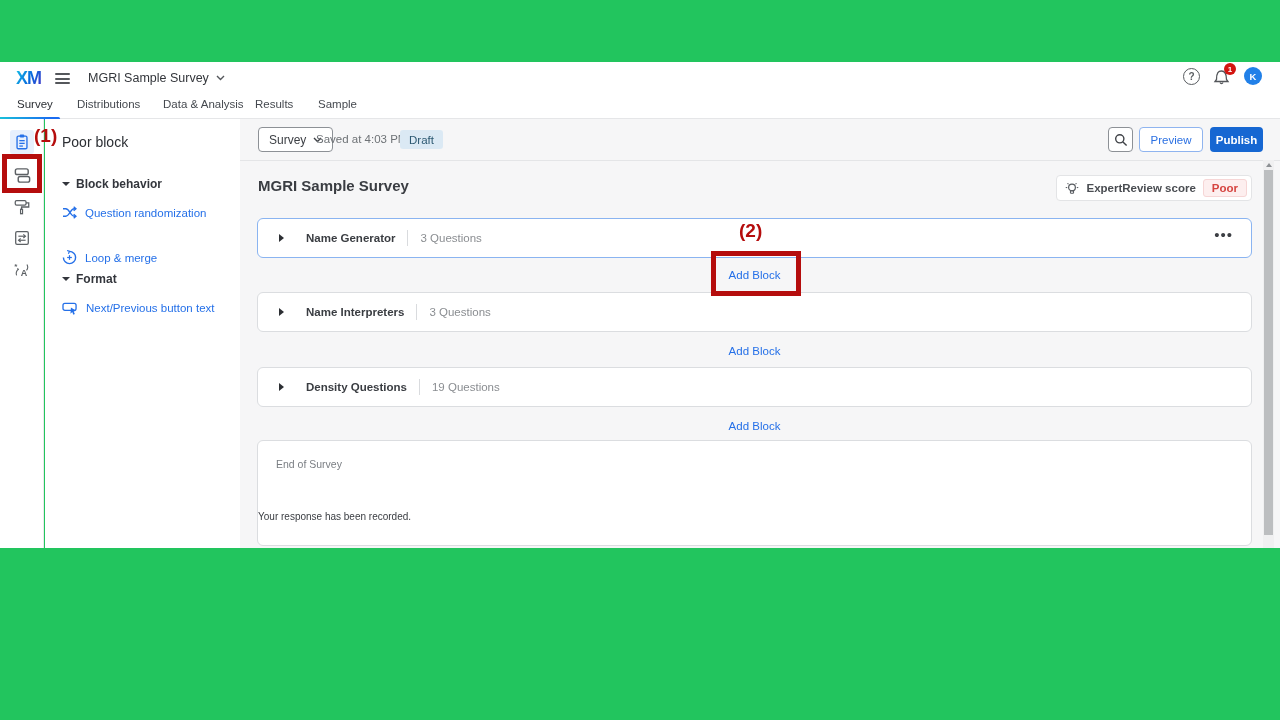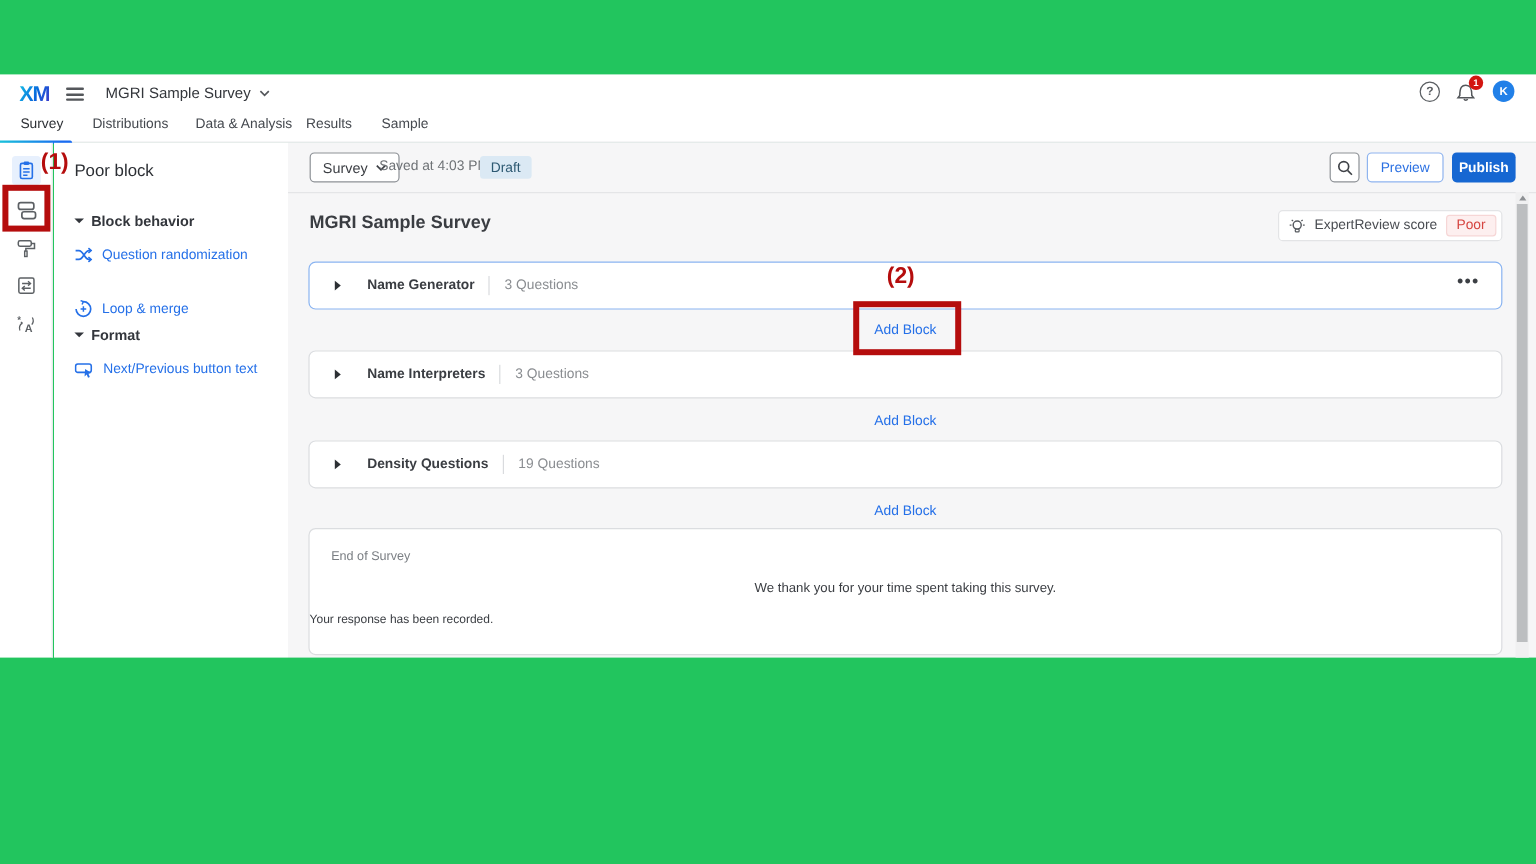--- a/index.html
+++ b/index.html
@@ -63,21 +63,21 @@
     border:1px solid #8d9196; border-radius:4px; display:flex; align-items:center; justify-content:center; cursor:pointer; }
   .preview-btn { position:absolute; left:899px; top:8px; width:64px; height:25px; background:#fff;
     border:1px solid #8fb4ef; border-radius:4px; color:#2b70e2; font-size:11.5px;
     display:flex; align-items:center; justify-content:center; cursor:pointer; }
   .publish-btn { position:absolute; left:970px; top:8px; width:53px; height:25px; background:#1667d2;
     border:none; border-radius:4px; color:#fff; font-size:11.5px; font-weight:700;
     display:flex; align-items:center; justify-content:center; cursor:pointer; }
   .main-divider { position:absolute; left:0; top:41px; width:1040px; height:1px; background:#e4e5e7; }
   .main-title { position:absolute; left:18px; top:58px; font-size:15px; font-weight:700; color:#3a3d42; }
   .er-widget { position:absolute; right:28px; top:56px; height:26px; background:#fff; border:1px solid #e3e4e6;
-    border-radius:4px; display:flex; align-items:center; gap:7px; padding:0 4px 0 8px; cursor:pointer; }
+    border-radius:4px; display:flex; align-items:center; gap:7px; padding:0 4px 0 8px; cursor:pointer;font-weight:bold; }
   .er-label { font-size:11.5px; color:#4a4d52; }
   .er-score { background:#fdefef; border:1px solid #f6d6d6; color:#d64541; font-size:11.5px;
     border-radius:3px; padding:2px 8px; }
 
   .block-card { position:absolute; left:17px; width:995px; height:40px; background:#fff;
     border:1px solid #dbdde0; border-radius:6px; display:flex; align-items:center;text-align:center; }
   .block-card.selected { border:1.5px solid #8ab4f1; }
   .blk-caret { width:0; height:0; border-left:5px solid #2c2f33; border-top:4px solid transparent;
     border-bottom:4px solid transparent; margin-left:21px; cursor:pointer; }
   .blk-name { font-size:11.5px; font-weight:700; color:#3a3d42; margin-left:22px; }
@@ -303,21 +303,20 @@
         <span class="blk-sep"></span>
         <span class="blk-count">19 Questions</span>
       </div>
 
       <div class="add-block" style="top:301px">
         <span>Add Block</span>
       </div>
 
       <div class="end-card">
         <div class="eos-label">End of Survey</div>
-        <div class="eos-line1">We thank you for your time spent taking this survey.</div>
         <div class="eos-line2">Your response has been recorded.</div>
       </div>
 
       <div class="scrollbar">
         <div class="sb-arrow"></div>
         <div class="sb-thumb"></div>
       </div>
     </div>
   </div>
 

